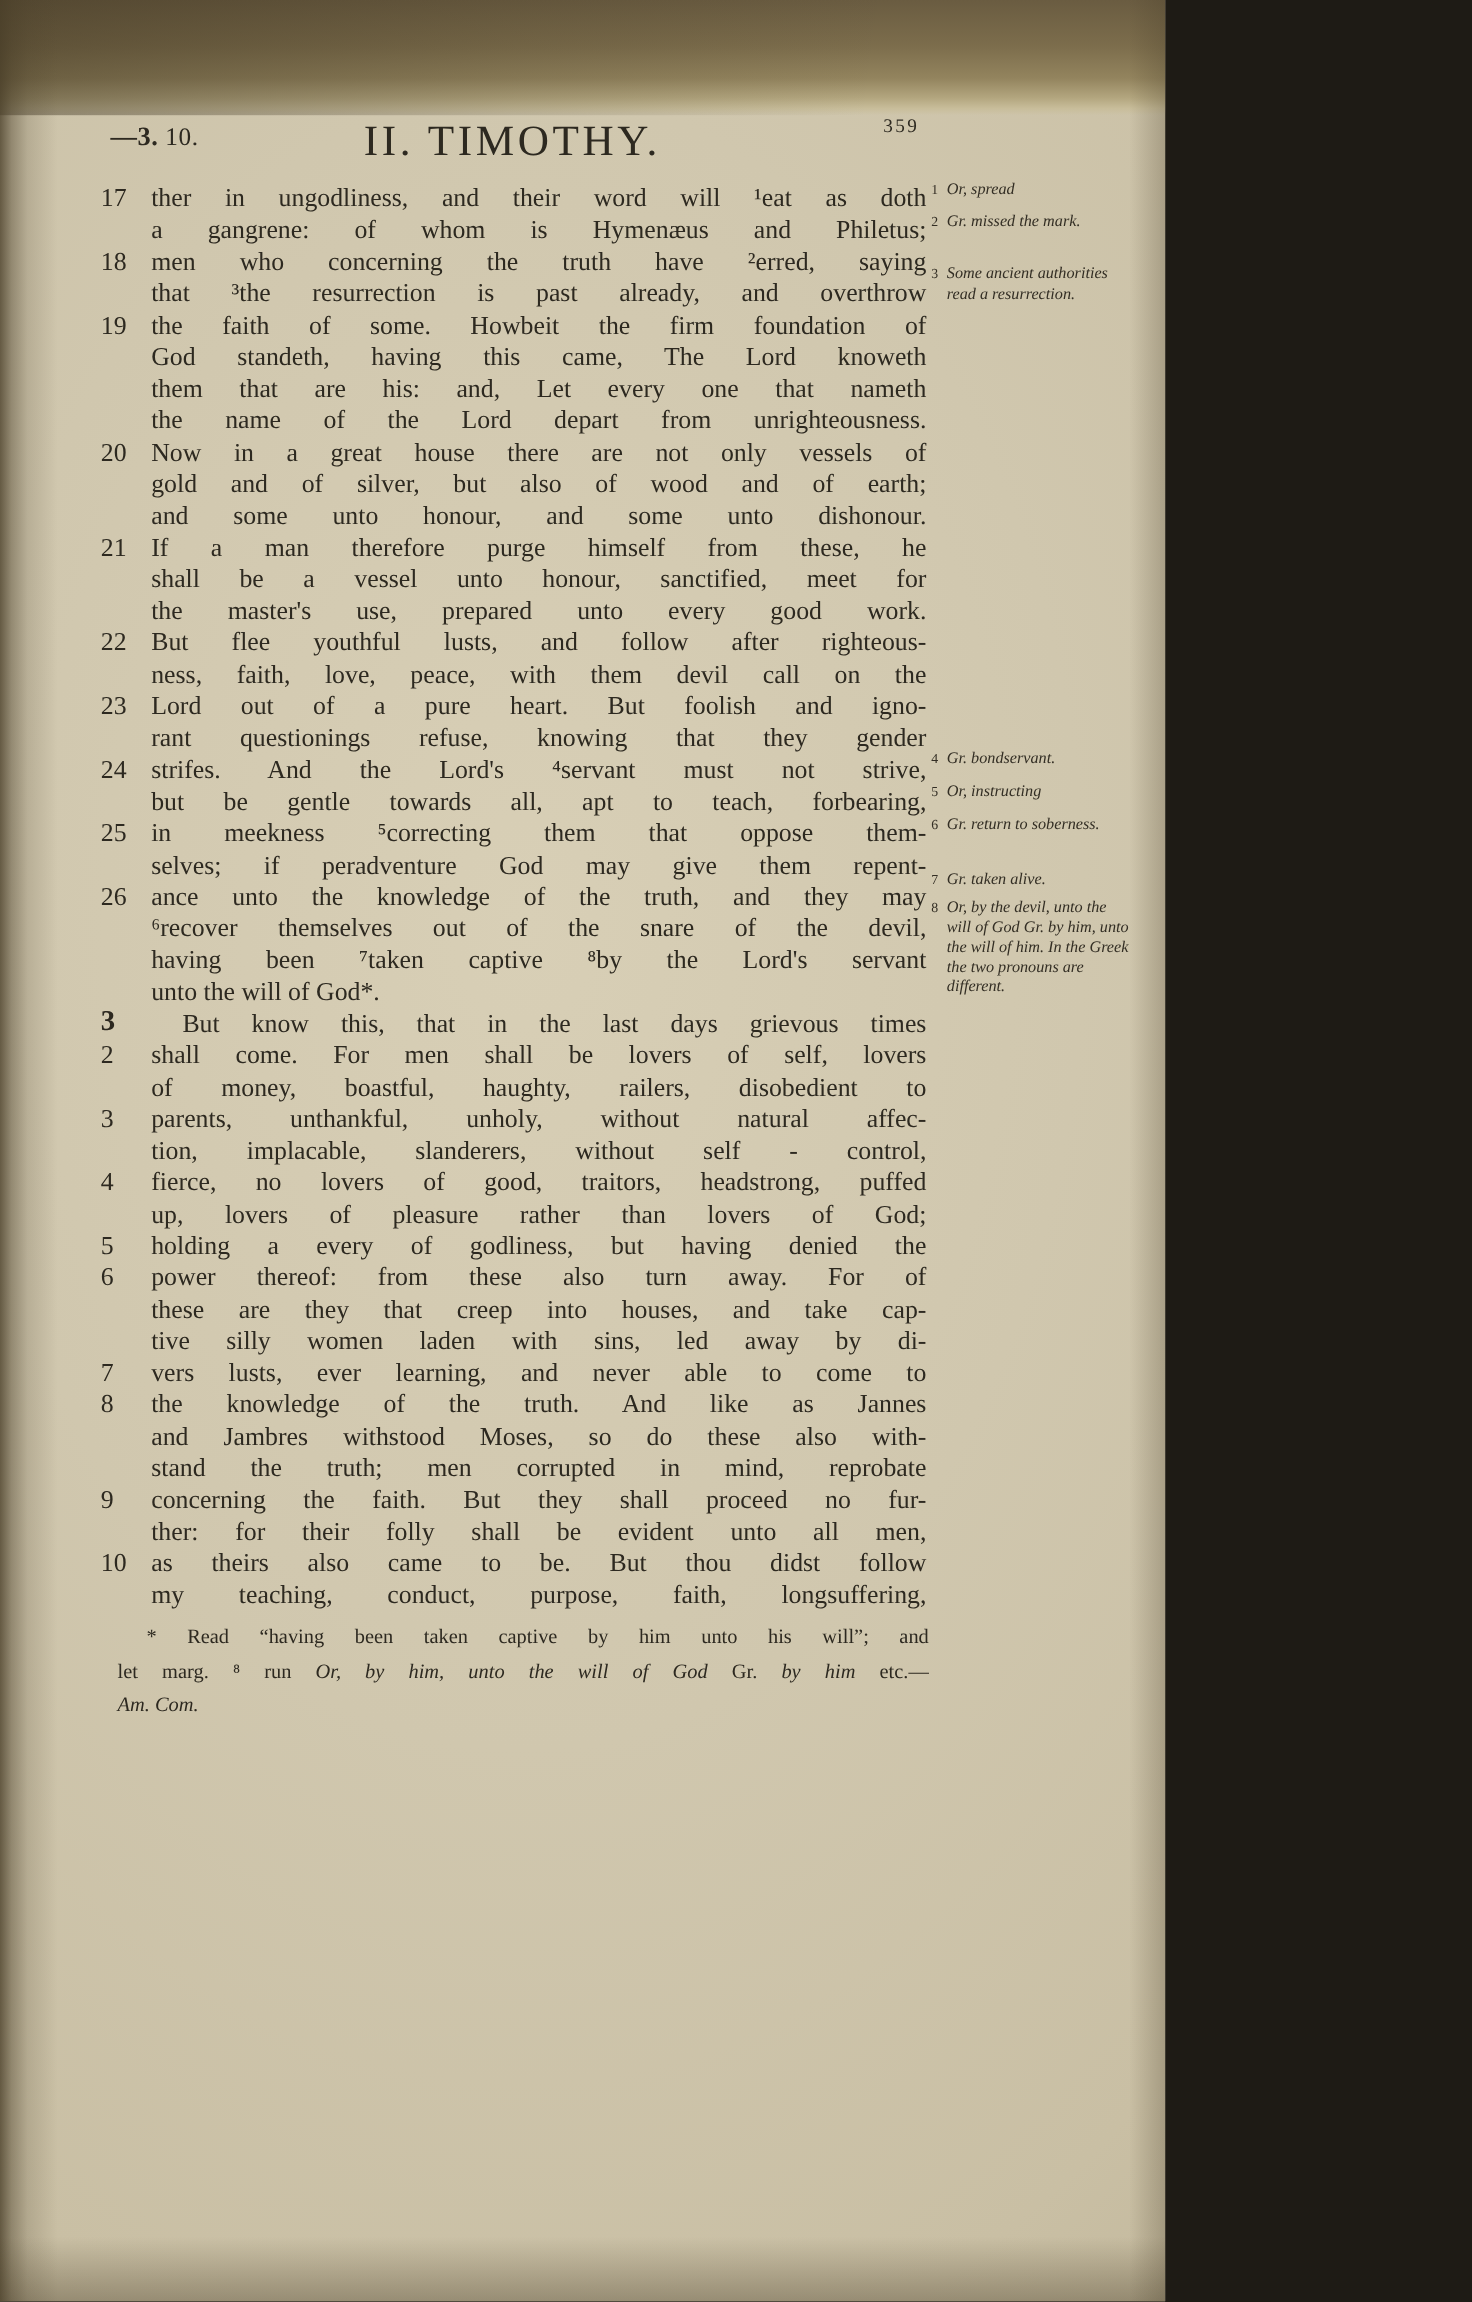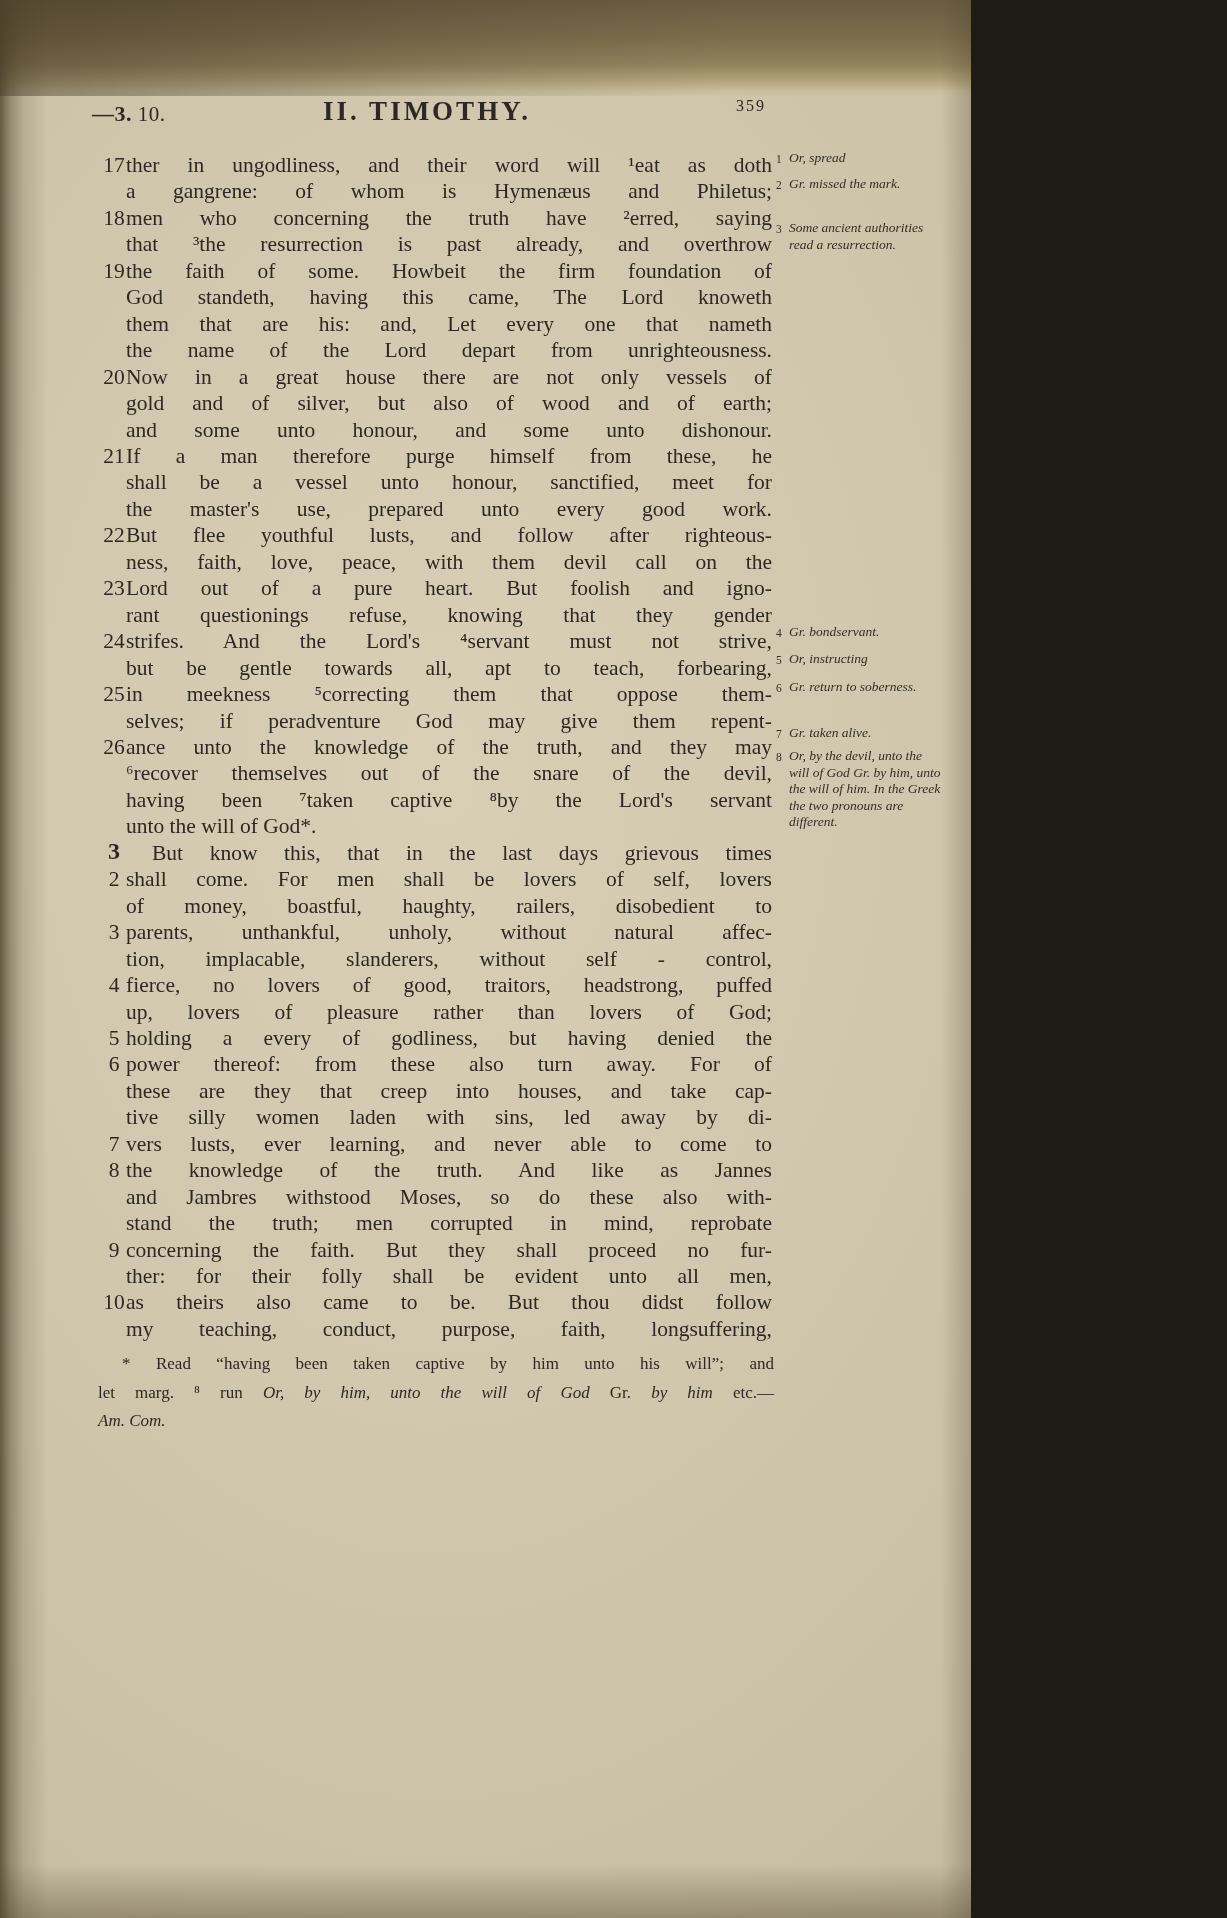--- a/index.html
+++ b/index.html
@@ -30,27 +30,27 @@
   }
   .edge-right {
     right: 0; top: 0; width: 30px; height: 100%;
     background: linear-gradient(270deg, rgba(74,63,41,.28) 0%, rgba(74,63,41,0) 100%);
   }
 
   
   .header { position: absolute; left: 84px; top: 96px; width: 686px; height: 36px; z-index: 2; }
   .ref { position: absolute; left: 8px; top: 5px; font-size: 21px; letter-spacing: .5px; }
   .ref b { font-size: 22px; }
-  .title { position: absolute; left: 0; right: 0; top: 0; text-align: center; font-size: 27px; letter-spacing: 3px; font-weight: bold; }
+  .title { position: absolute; left: 0; right: 0; top: 0; text-align: center; font-size: 36px; letter-spacing: 3px; }
   .pageno { position: absolute; right: 4px; top: 1px; font-size: 16px; letter-spacing: 2px; }
 
   
   .scripture { position: absolute; left: 84px; top: 152px; width: 688px; z-index: 2; }
   .line { position: relative; padding-left: 42px; font-size: 21.5px; line-height: 26.45px; }
-  .vnum { position: absolute; left: 14px; top: 0; width: 32px; text-align: center; }
+  .vnum { position: absolute; left: 0; top: 0; width: 32px; text-align: left; }
   .chnum { font-weight: bold; font-size: 24px; top: -2px; }
   .ltext { display: block; text-align: justify; text-align-last: justify; }
   .no-just .ltext { text-align: right; text-align-last: left; }
   .ch-start .ltext { text-indent: 26px; }
 
   
   .mnotes { position: absolute; left: 776px; top: 0; width: 172px; z-index: 2;
             font-size: 13.5px; line-height: 16.5px; font-style: italic; color: #332e24; }
   .mnote { position: absolute; padding-left: 13px; width: 152px; }
   .mnum { position: absolute; left: 0; top: 1px; font-style: normal; font-size: 11.5px; }

